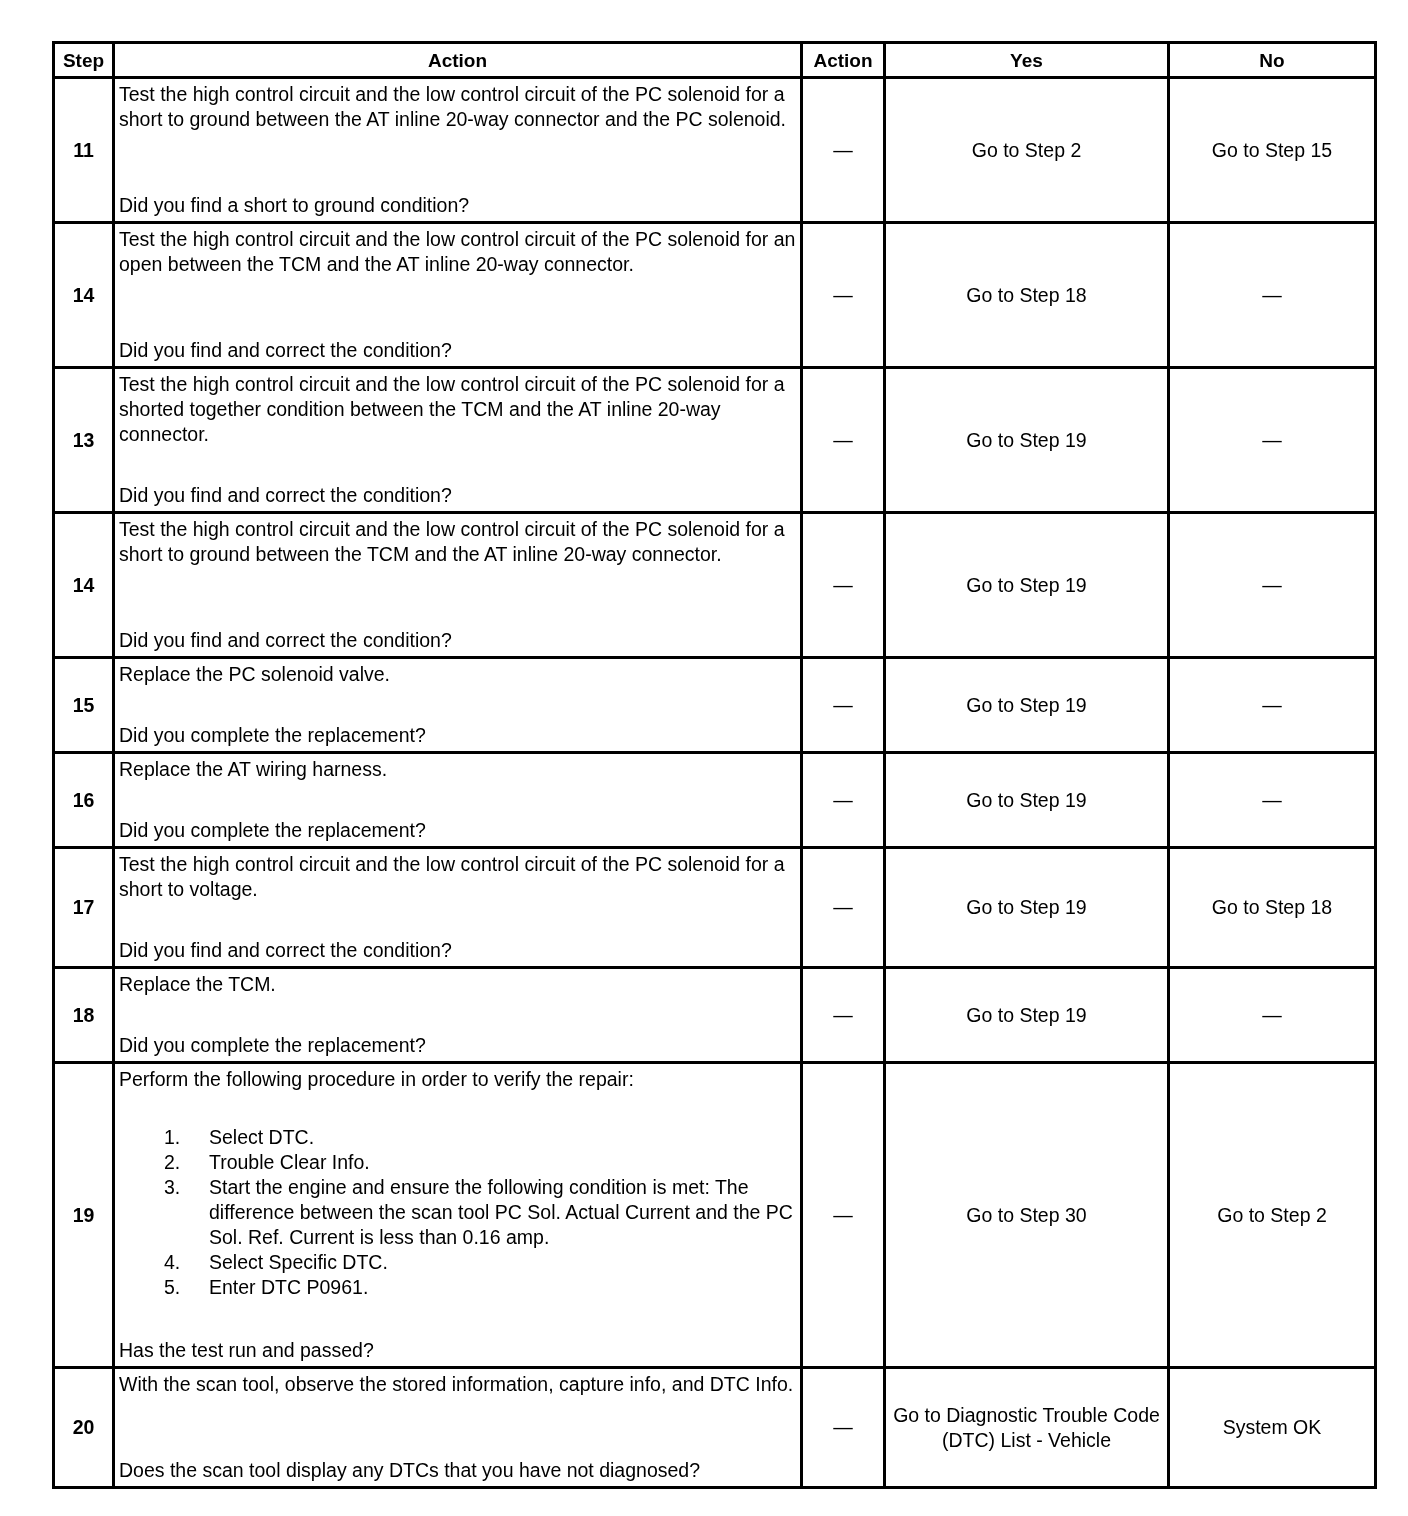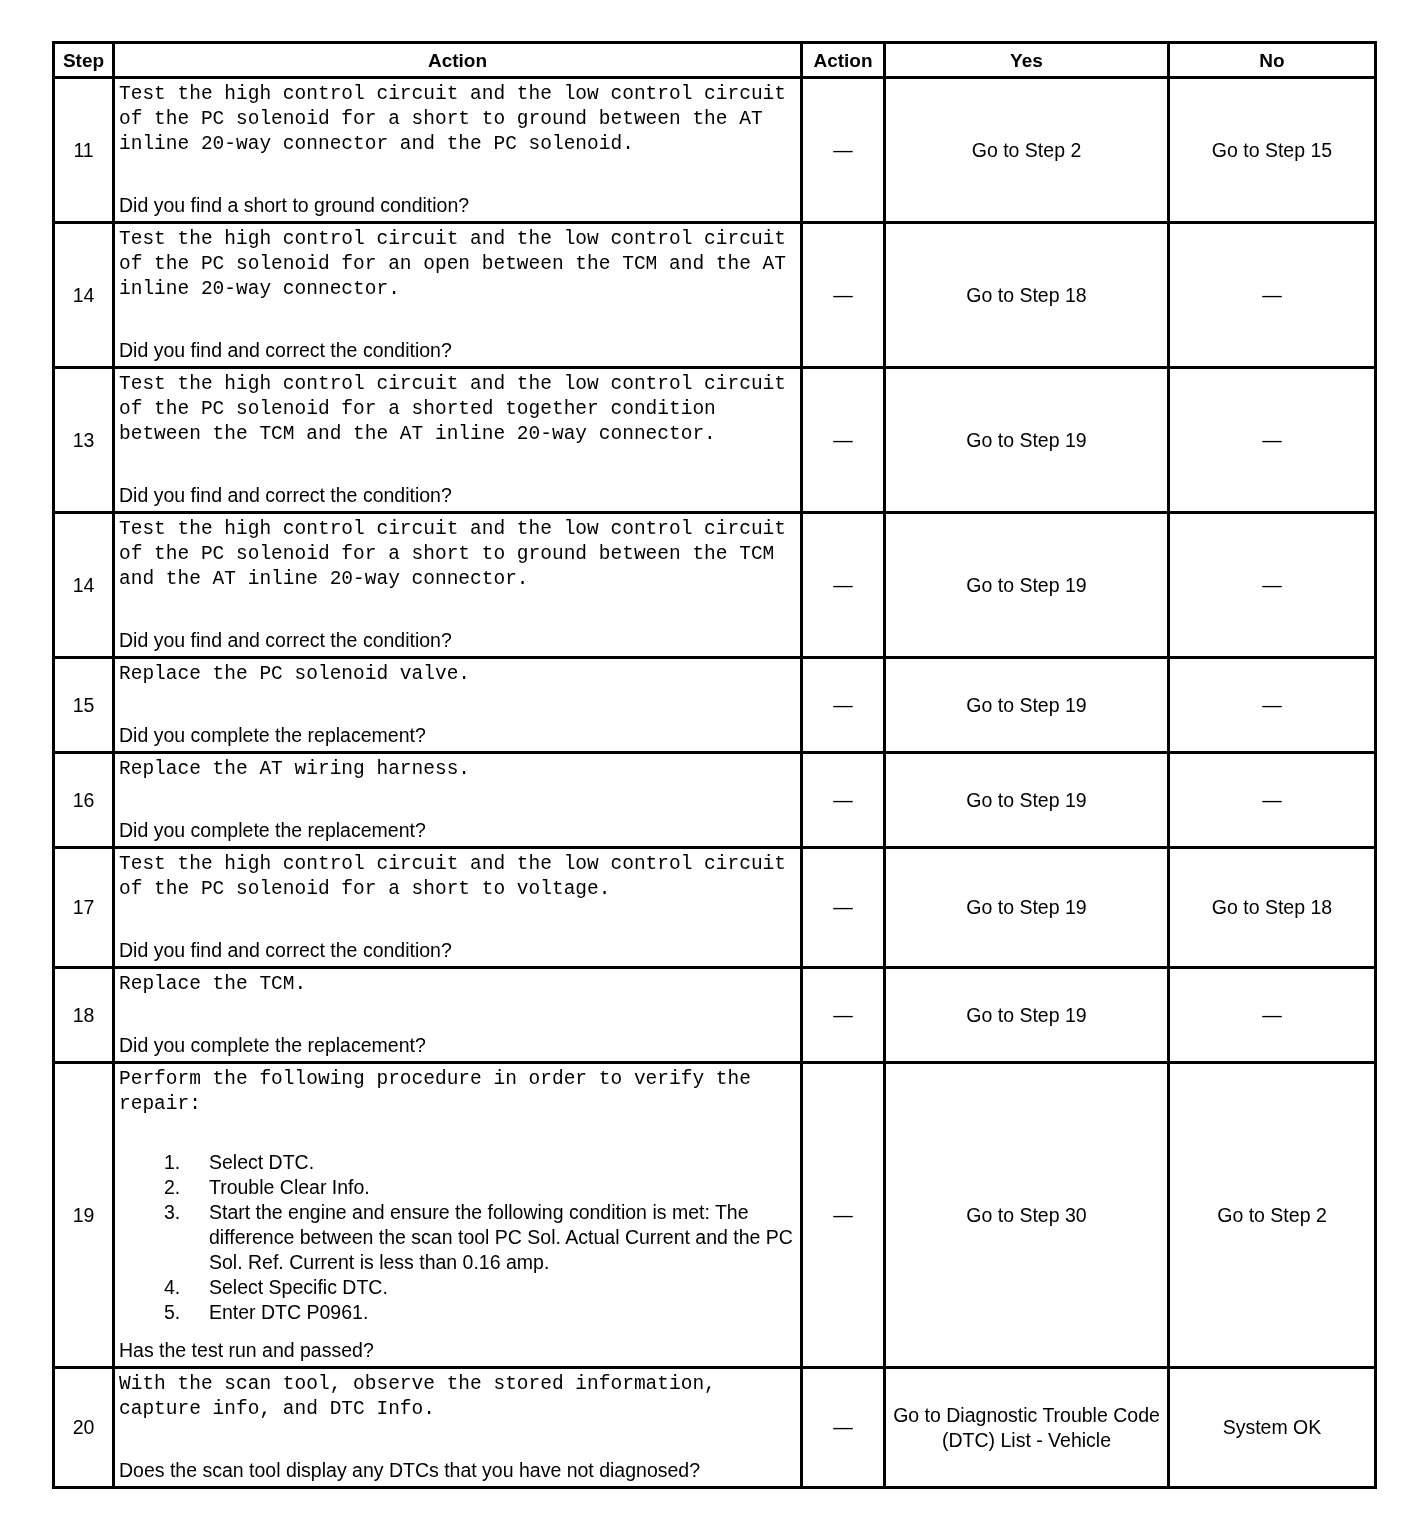--- a/index.html
+++ b/index.html
@@ -9,27 +9,27 @@
     width:1322px; border-collapse:collapse; table-layout:fixed;
     font-family:"Liberation Sans", sans-serif; font-size:19.5px; line-height:25px;
   }
   table.diag th, table.diag td { border:3px solid #000; padding:0 4px; vertical-align:middle; }
   table.diag th { font-weight:bold; text-align:center; height:32px; font-size:19px; }
   col.c-step { width:60px; }
   col.c-action { width:688px; }
   col.c-value { width:83px; }
   col.c-yes { width:284px; }
   col.c-no { width:207px; }
-  td.step { text-align:center; }
+  td.step { text-align:center;font-weight:bold; }
   td.value { text-align:center; }
   td.action { vertical-align:top; padding-top:4px; padding-bottom:2px; }
   td.yes, td.no { text-align:center; vertical-align:bottom; padding-bottom:2px; }
   td.yes.left { text-align:center; }
   .action-inner { display:flex; flex-direction:column; justify-content:space-between; height:100%; }
-  .action-text { white-space:normal;font-family:Liberation Mono, monospace; }
+  .action-text { white-space:normal; }
   .question { }
   ol.proc { margin:0; padding-left:90px; list-style:none; counter-reset:none; }
   ol.proc li { position:relative; }
   ol.proc li span.num { position:absolute; left:-45px; }
 </style>
 </head>
 <body>
 
 <table class="diag">
   <colgroup>

